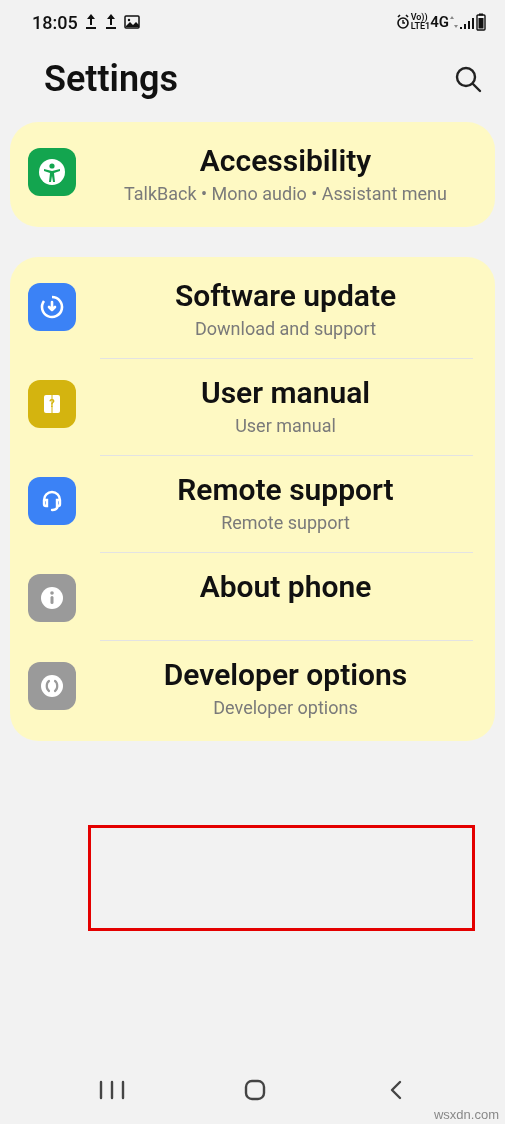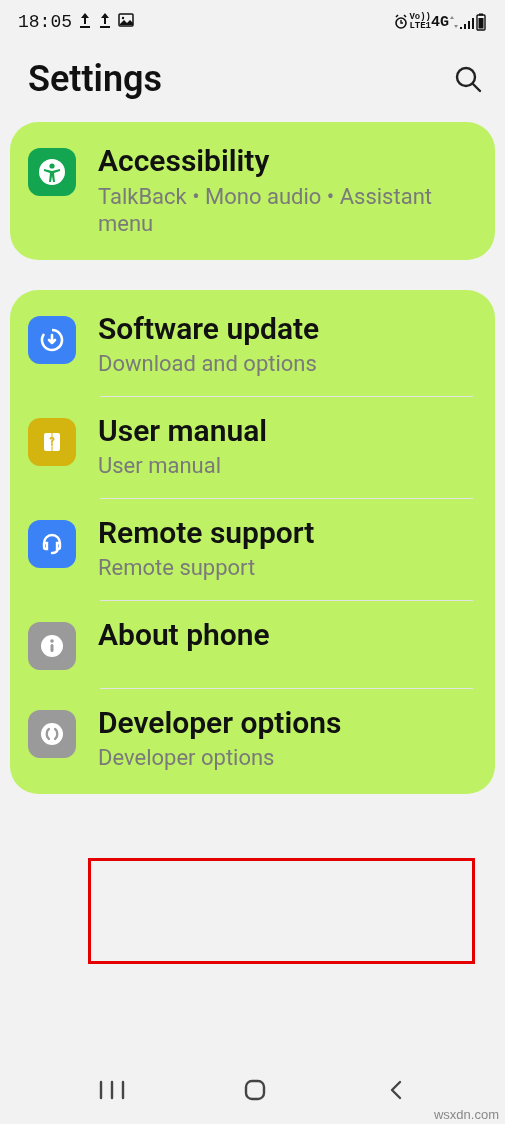--- a/index.html
+++ b/index.html
@@ -8,47 +8,48 @@
       height: 1124px;
       background: #f2f2f2;
       font-family: -apple-system, BlinkMacSystemFont, "Segoe UI", Roboto, sans-serif;
       position: relative;
       overflow: hidden;
     }
     .status-bar {
       display: flex;
       justify-content: space-between;
       align-items: center;
-      padding: 8px 18px 4px 18px;
+      padding: 8px 18px 4px 32px;
       height: 40px;
       font-size: 18px;
       font-weight: 500;
       color: #111;
-      font-family: Liberation Mono, monospace;
     }
     .status-left { display: flex; align-items: center; gap: 6px; }
     .status-right { display: flex; align-items: center; font-size: 13px;}
     .status-right svg { display: block; }
     .header {
       display: flex;
       align-items: center;
       justify-content: space-between;
       padding: 18px 20px 22px 28px;
+      margin-left: 16px;
     }
     .header-title {
       font-size: 36px;
       font-weight: 600;
       color: #111;
     }
     .search-btn { width: 34px; height: 34px; display:flex; align-items:center; justify-content:center; }
     .group {
-      background: #bef264;
+      background: #fef9c3;
       border-radius: 28px;
       margin: 0 10px 30px 10px;
       padding: 4px 0;
+      text-align: center;
     }
     .item {
       display: flex;
       align-items: flex-start;
       padding: 18px 22px 18px 18px;
       position: relative;
     }
     .item + .item::before {
       content: "";
       position: absolute;
@@ -71,21 +72,21 @@
     }
     .item-text { flex: 1; padding-top: 0px;}
     .item-title {
       font-size: 30px;
       font-weight: 600;
       color: #111;
       line-height: 1.15;
       margin-bottom: 4px;
     }
     .item-sub {
-      font-size: 22px;
+      font-size: 18px;
       color: #7a7a7a;
       line-height: 1.25;
     }
     .highlight-box {
       border: 3px solid #e40000;
       position: absolute;
       pointer-events: none;
     }
     .nav-bar {
       position: absolute;
@@ -191,21 +192,21 @@
 <div class="group" style="position:relative;">
   <div class="item">
     <div class="icon-wrap" style="background:#3b82f6;">
       <svg width="26" height="26" viewBox="0 0 26 26">
           <path d="M13 3 A10 10 0 1 1 5 7" fill="none" stroke="#fff" stroke-width="2.6"></path>
           <path d="M13 8 L13 16 M10 13 L13 16 L16 13" fill="none" stroke="#fff" stroke-width="2.6" stroke-linecap="round" stroke-linejoin="round"></path>
         </svg>
     </div>
     <div class="item-text">
       <div class="item-title">Software update</div>
-      <div class="item-sub">Download and options</div>
+      <div class="item-sub">Download and support</div>
     </div>
   </div>
 
   <div class="item">
     <div class="icon-wrap" style="background:#d4b40f;">
       <svg width="26" height="26" viewBox="0 0 26 26">
           <rect x="5" y="4" width="16" height="18" rx="2" fill="#fff"></rect>
           <path d="M13 4 V22" stroke="#d4b40f" stroke-width="1"></path>
           <text x="13" y="16" font-size="11" font-weight="700" fill="#d4b40f" text-anchor="middle">?</text>
         </svg>

